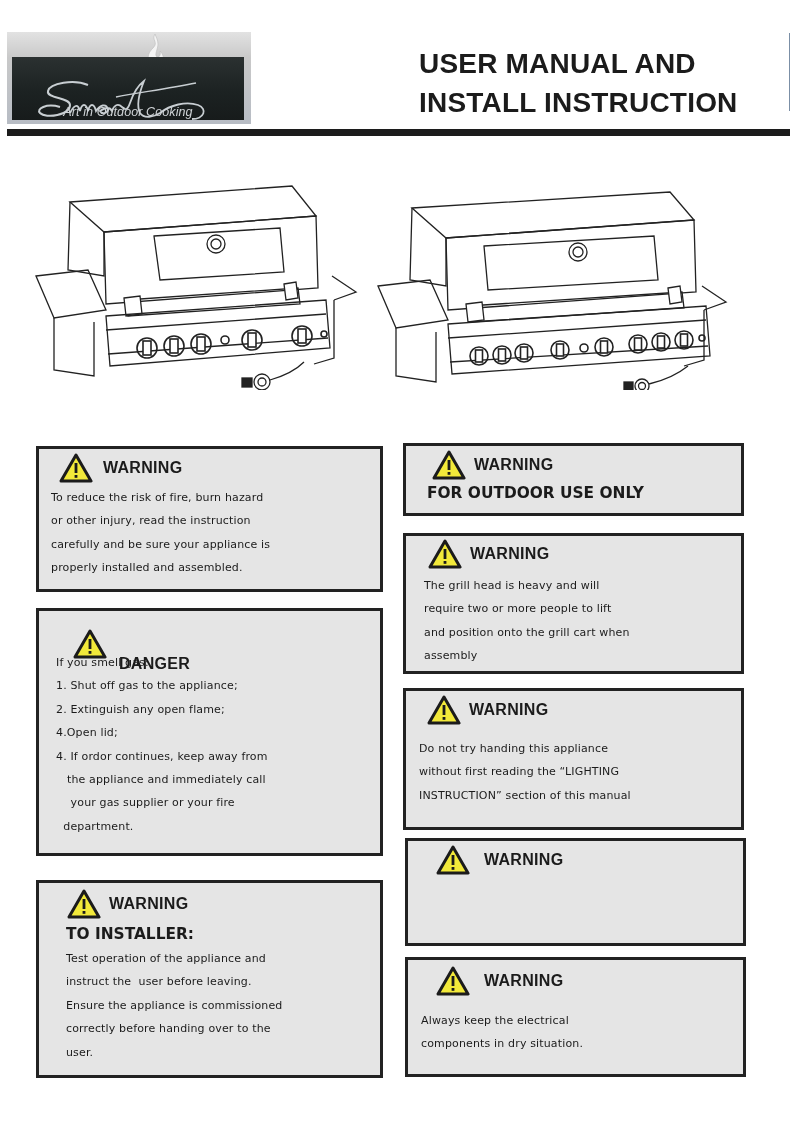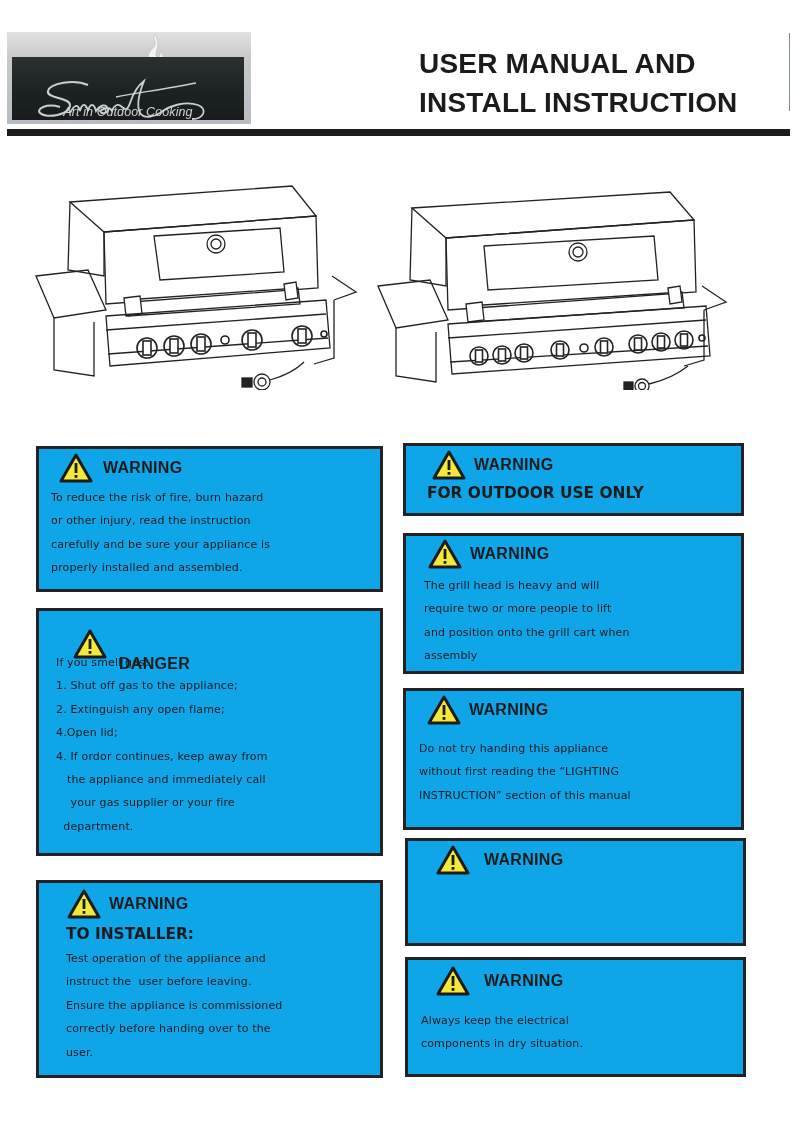--- a/index.html
+++ b/index.html
@@ -36,21 +36,21 @@
   .header-rule {
     position: absolute; left: 7px; top: 129px; width: 783px; height: 7px; background: #1c1c1c;
   }
 
   
   .grill { position: absolute; }
   .grill svg { width: 100%; height: 100%; display: block; }
 
   
   .box {
-    position: absolute; border: 3px solid #222; background: #0ea5e9;
+    position: absolute; border: 3px solid #222; background: #e5e5e5;
   }
   .box-head { position: absolute; display: flex; align-items: center; }
   .tri { width: 34px; height: 30px; display: block; }
   .box-title {
     font-family: "Liberation Sans", sans-serif; font-weight: bold; font-size: 16px;
     color: #1b1b1b; letter-spacing: 0.3px; margin-left: 10px;
   }
   .box-body {
     position: absolute; font-family: "DejaVu Sans", sans-serif; font-size: 11px;
     line-height: 23.4px; color: #1b1b1b; white-space: pre; letter-spacing: 0.15px;

